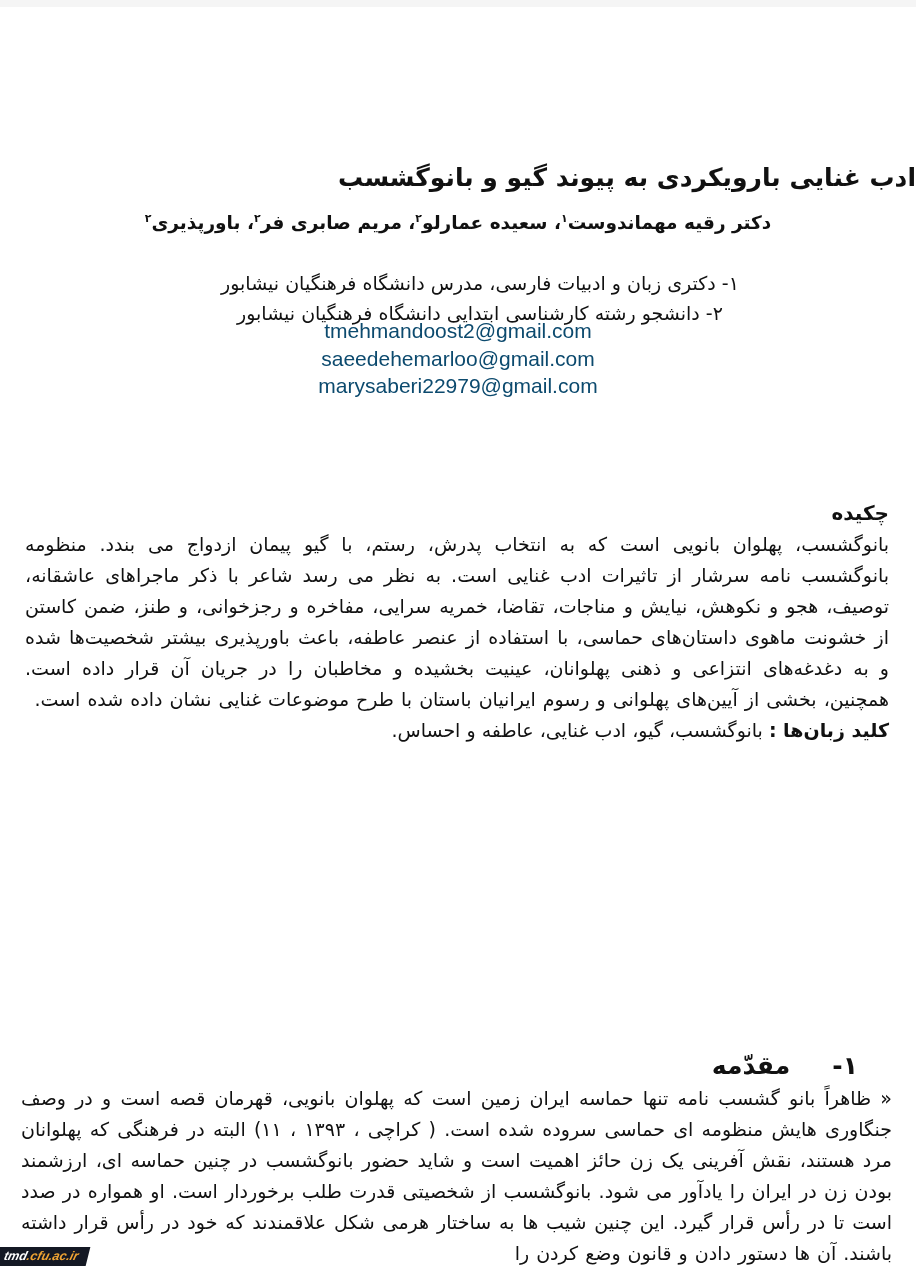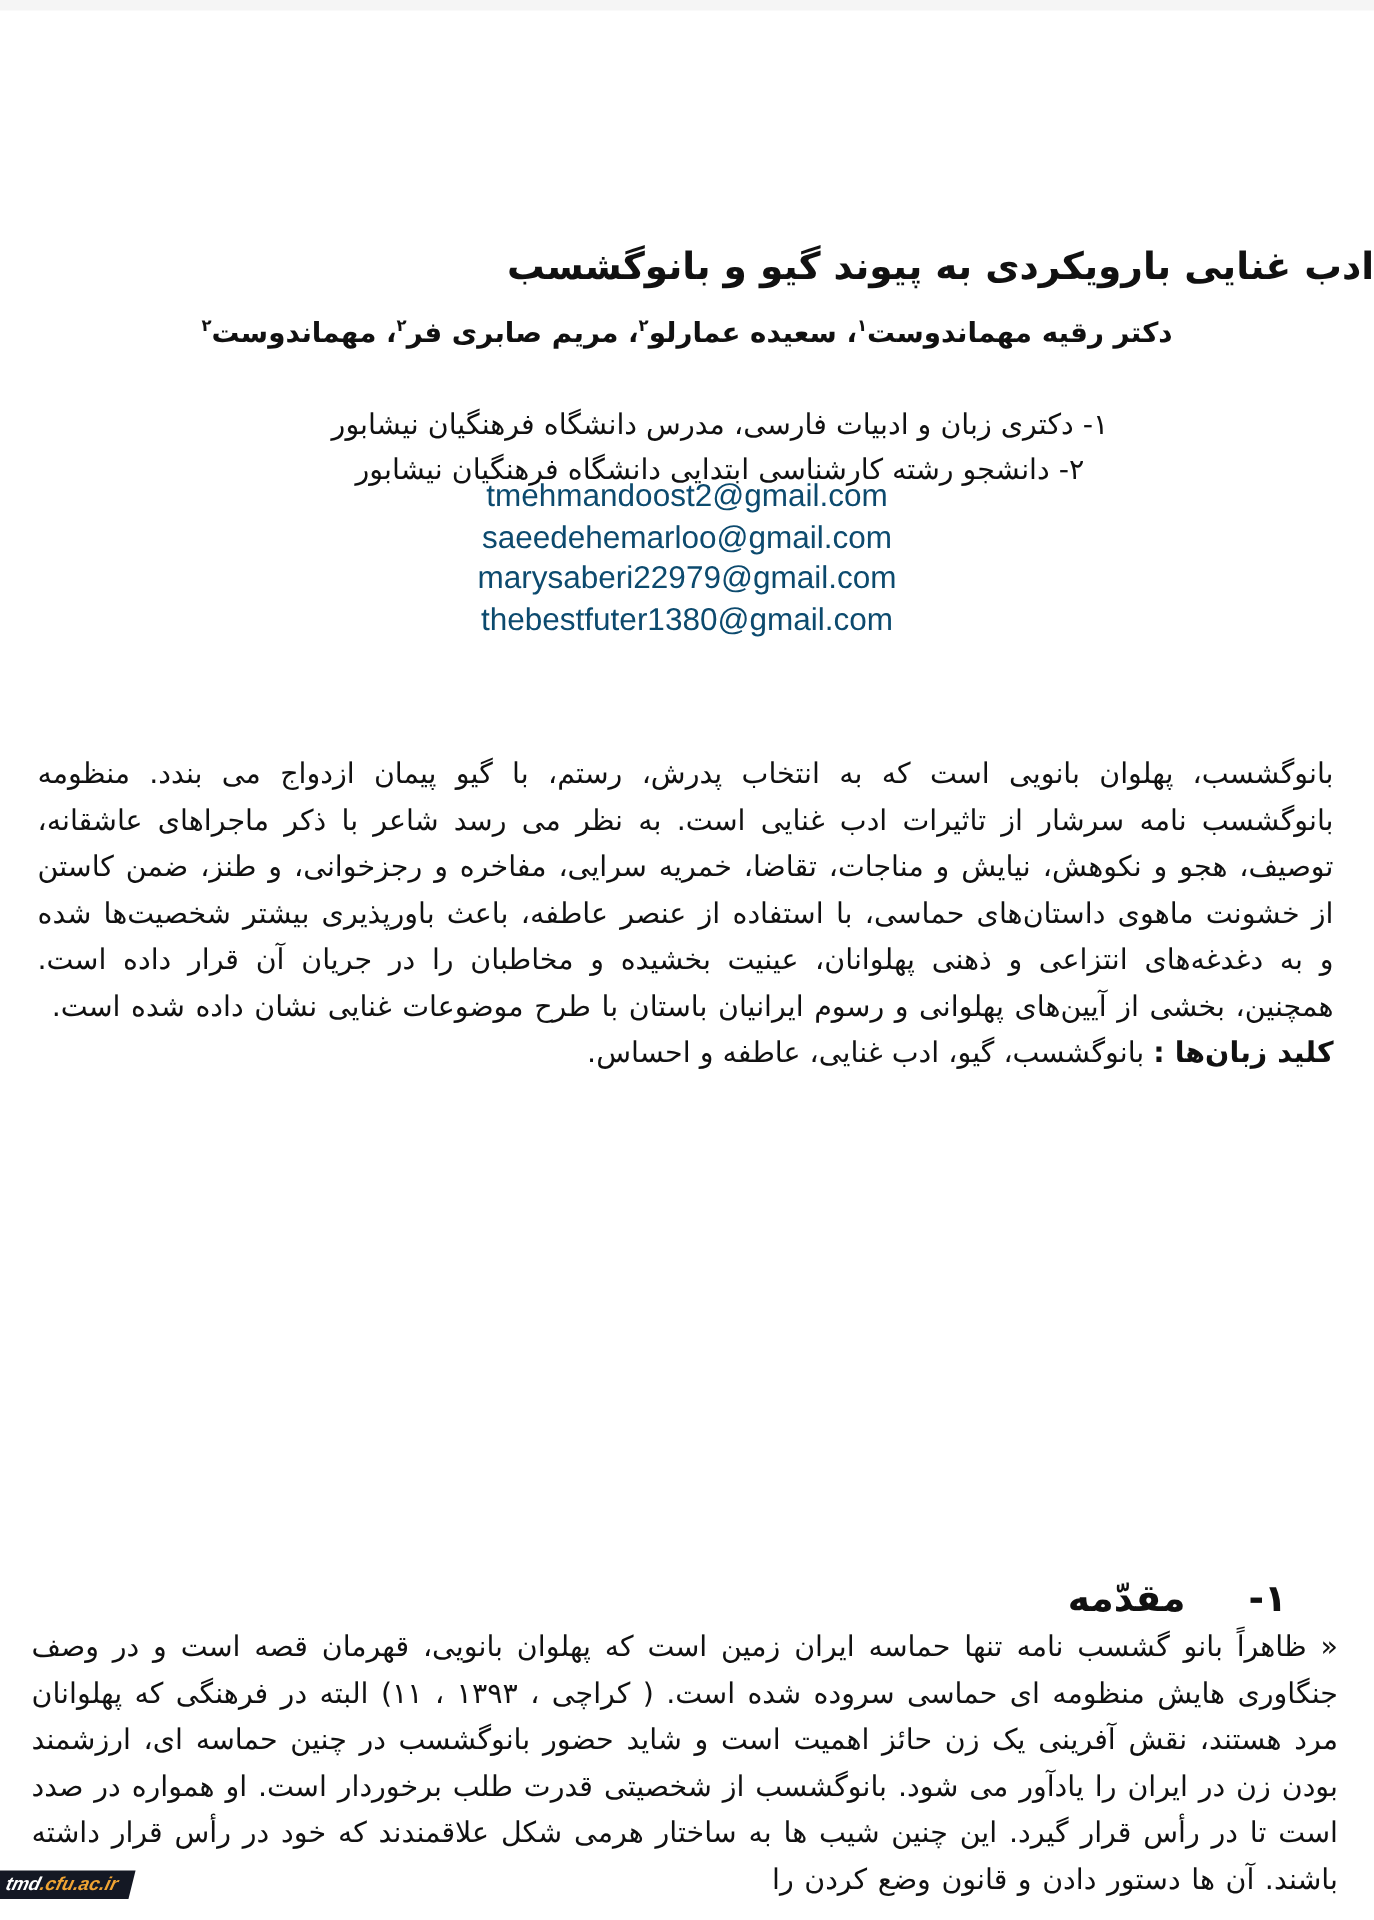--- a/index.html
+++ b/index.html
@@ -87,35 +87,35 @@
   .watermark .wm-prefix { color: #ffffff; }
   .watermark .wm-domain { color: #f0a433; }
 </style>
 </head>
 <body>
 
 <div class="scan-edge"></div>
 
 <h1 class="doc-title rtl">ادب غنایی بارویکردی به پیوند گیو و بانوگشسب</h1>
 
-<div class="authors-line rtl"><span>دکتر رقیه مهماندوست</span><sup>۱</sup>، <span>سعیده عمارلو</span><sup>۲</sup>، <span>مریم صابری فر</span><sup>۲</sup>، <span>مهماندوست</span><sup>۲</sup></div>
+<div class="authors-line rtl"><span>دکتر رقیه مهماندوست</span><sup>۱</sup>، <span>سعیده عمارلو</span><sup>۲</sup>، <span>مریم صابری فر</span><sup>۲</sup>، <span>باورپذیری</span><sup>۲</sup></div>
 
 <div class="affiliations rtl">
     <div>۱- دکتری زبان و ادبیات فارسی، مدرس دانشگاه فرهنگیان نیشابور</div>
     <div>۲- دانشجو رشته کارشناسی ابتدایی دانشگاه فرهنگیان نیشابور</div>
   </div>
 
 <div class="emails">
     <div>tmehmandoost2@gmail.com</div>
     <div>saeedehemarloo@gmail.com</div>
     <div>marysaberi22979@gmail.com</div>
-    <div>thebestfuter1380@gmail.com</div>
   </div>
 
 <div class="abstract-section rtl">
+  <h2 class="abstract-heading">چکیده</h2>
   <p class="body-par">بانوگشسب، پهلوان بانویی است که به انتخاب پدرش، رستم، با گیو پیمان ازدواج می بندد. منظومه بانوگشسب نامه سرشار از تاثیرات ادب غنایی است. به نظر می رسد شاعر با ذکر ماجراهای عاشقانه، توصیف، هجو و نکوهش، نیایش و مناجات، تقاضا، خمریه سرایی، مفاخره و رجزخوانی، و طنز، ضمن کاستن از خشونت ماهوی داستان‌های حماسی، با استفاده از عنصر عاطفه، باعث باورپذیری بیشتر شخصیت‌ها شده و به دغدغه‌های انتزاعی و ذهنی پهلوانان، عینیت بخشیده و مخاطبان را در جریان آن قرار داده است. همچنین، بخشی از آیین‌های پهلوانی و رسوم ایرانیان باستان با طرح موضوعات غنایی نشان داده شده است.</p>
   <p class="keywords-line">
     <span class="kw-label">کلید زبان‌ها :</span><span> بانوگشسب، گیو، ادب غنایی، عاطفه و احساس.</span>
   </p>
 </div>
 
 <div class="intro-section rtl">
   <h2 class="intro-heading">
     <span class="sec-num">۱-</span><span>مقدّمه</span>
   </h2>

